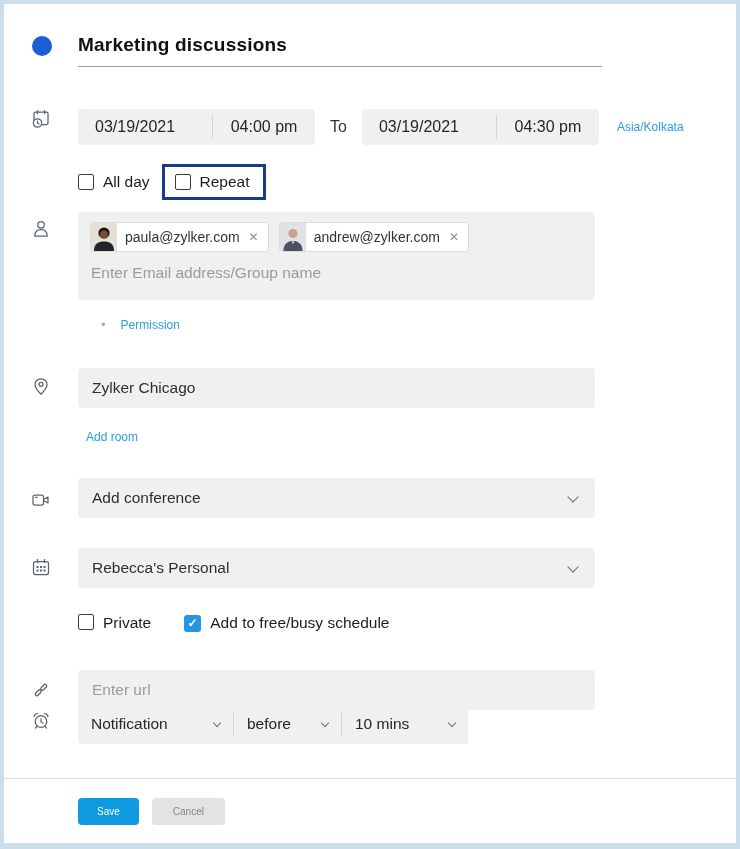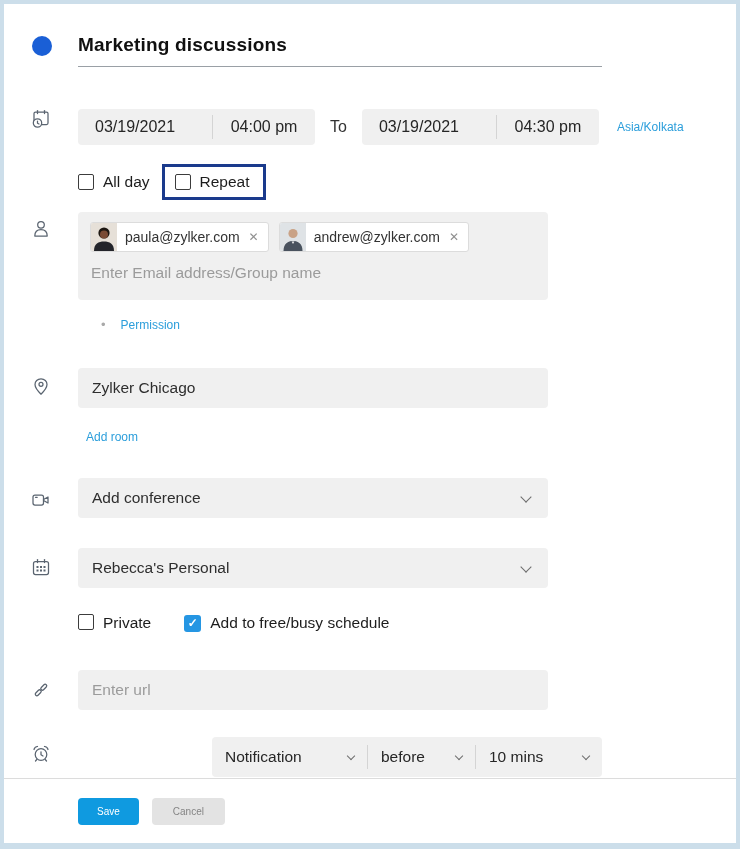--- a/index.html
+++ b/index.html
@@ -11,21 +11,21 @@
     position:relative; width:740px; height:849px;
     border:4px solid #ccdeea; border-bottom-width:6px;
     background:#fff;
   }
   .form-area {
     position:relative; width:732px; height:774px; overflow:hidden; background:#fff;
   }
   .row { position:absolute; left:0; width:100%; }
   .row-icon { position:absolute; left:26px; top:0; width:22px; height:22px; color:#5a6470; }
   .indent { margin-left:74px; }
-  .fieldw { width:470px; }
+  .fieldw { width:517px; }
 
   
   .event-dot { position:absolute; left:28px; top:32px; width:20px; height:20px; border-radius:50%; }
   .page-title { position:absolute; left:74px; top:30px; font-size:19px; font-weight:bold; color:#101010; letter-spacing:.2px; }
   .title-underline { position:absolute; left:74px; top:62px; width:524px; border-bottom:1px solid #9aa0a6; }
 
   
   .gfield {
     background:#f0f0f0; border-radius:4px; height:40px;
     display:flex; align-items:center; font-size:15.5px; color:#2e2e2e;
@@ -249,21 +249,21 @@
             <rect x="9.4" y="3.6" width="3.2" height="7" rx="1.6"></rect>
             <rect x="9.4" y="11.4" width="3.2" height="7" rx="1.6"></rect>
           </g>
         </svg>
       </span>
       <div class="gfield indent fieldw">
         <span class="pad placeholder">Enter url</span>
       </div>
     </div>
 
-    <div class="row" style="top:733px;text-align:center;">
+    <div class="row" style="top:700px;">
       <span class="row-icon" style="top:6px;">
         <svg class="licon" viewBox="0 0 22 22">
           <circle cx="11" cy="11.5" r="5.8"></circle>
           <polyline points="11,8.8 11,11.7 13,13"></polyline>
           <path d="M4 6.5 A4 4 0 0 1 7.5 3.5"></path>
           <path d="M18 6.5 A4 4 0 0 0 14.5 3.5"></path>
           <line x1="6.8" y1="16.5" x2="5.5" y2="18"></line>
           <line x1="15.2" y1="16.5" x2="16.5" y2="18"></line>
         </svg>
       </span>

